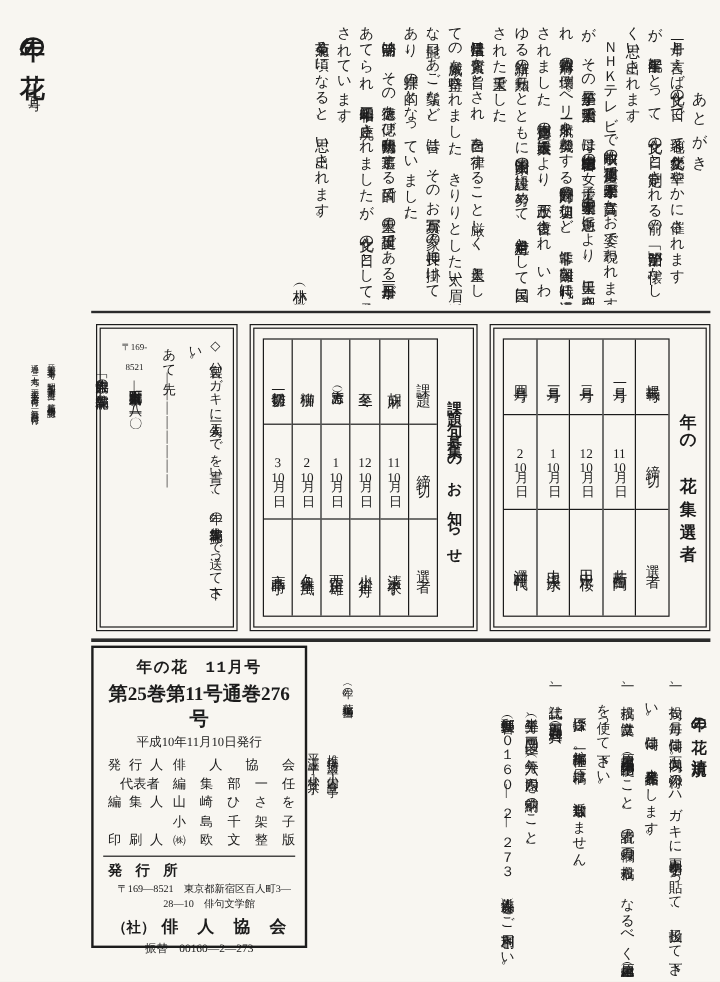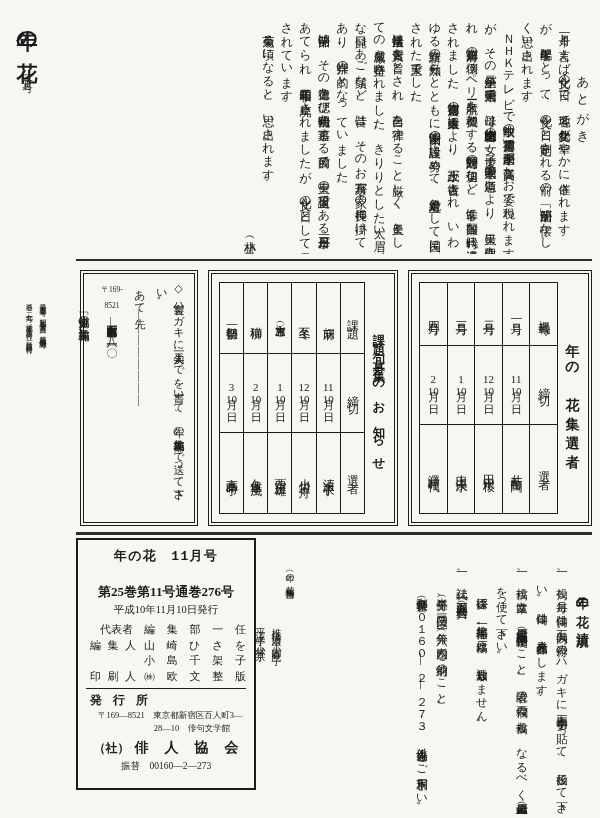--- a/index.html
+++ b/index.html
@@ -68,31 +68,31 @@
 
   
   .editors{position:absolute;left:256px;top:566px;width:40px;height:240px;writing-mode:vertical-rl;overflow:hidden;}
   .ed-head{font-size:9px;letter-spacing:0.1em;}
   .ed-names{font-size:10px;letter-spacing:0.32em;padding-top:54px;margin-left:2px;}
 
   
   .colophon{position:absolute;left:76px;top:538px;width:180px;height:252px;border:2px solid #1c1c1c;
             background:#f8f6f1;box-sizing:border-box;padding:5px 6px 0 6px;}
   .c-title{font-size:13px;font-weight:bold;text-align:center;letter-spacing:0.1em;margin-top:2px;font-family:Liberation Mono, monospace;}
-  .c-vol{font-size:13px;font-weight:bold;text-align:center;margin-top:18px;}
+  .c-vol{font-size:16px;font-weight:bold;text-align:center;margin-top:3px;}
   .c-date{font-size:10.5px;text-align:center;margin-top:2px;margin-bottom:5px;}
   .c-row{font-size:11px;line-height:1.42;padding:0 6px;white-space:nowrap;}
   .c-label{display:inline-block;width:46px;text-align-last:justify;}
   .c-indent .c-label{text-align-last:auto;padding-left:10px;box-sizing:border-box;}
   .c-val{display:inline-block;width:102px;margin-left:8px;text-align-last:justify;}
   .c-hr{border-top:1.5px solid #1c1c1c;margin:4px 2px 3px 2px;}
   .c-pub{font-size:12px;padding:0 6px;}
   .c-pub span{display:inline-block;width:58px;text-align-last:justify;font-weight:bold;}
   .c-addr{font-size:8.5px;padding-left:14px;line-height:1.5;white-space:nowrap;}
-  .c-addr2{padding-left:52px;text-align:center;}
+  .c-addr2{padding-left:52px;}
   .c-org{display:flex;justify-content:center;align-items:baseline;gap:5px;margin:4px 0 2px 0;}
   .c-org-pre{font-size:12px;font-weight:bold;}
   .c-org-name{display:inline-block;width:104px;font-size:14px;font-weight:bold;text-align-last:justify;}
   .c-tel,.c-furikae{font-size:9.5px;text-align:center;line-height:1.6;}
 </style>
 </head>
 <body>
 
 <div class="page">
 
@@ -208,20 +208,23 @@
   <section class="editors">
     <div class="ed-head">〈年の花編集担当〉</div>
     <div class="ed-names">椎橋清翠・小内春邑子</div>
     <div class="ed-names">平澤幸子・小林京子</div>
   </section>
 
   <section class="colophon">
     <div class="c-title">年の花　11月号</div>
     <div class="c-vol">第25巻第11号通巻276号</div>
     <div class="c-date">平成10年11月10日発行</div>
+    <div class="c-row">
+      <span class="c-label">発行人</span><span class="c-val">俳人協会</span>
+    </div>
     <div class="c-row c-indent">
       <span class="c-label">代表者</span><span class="c-val">編集部一任</span>
     </div>
     <div class="c-row">
       <span class="c-label">編集人</span><span class="c-val">山崎ひさを</span>
     </div>
     <div class="c-row">
       <span class="c-label"></span><span class="c-val">小島千架子</span>
     </div>
     <div class="c-row">

